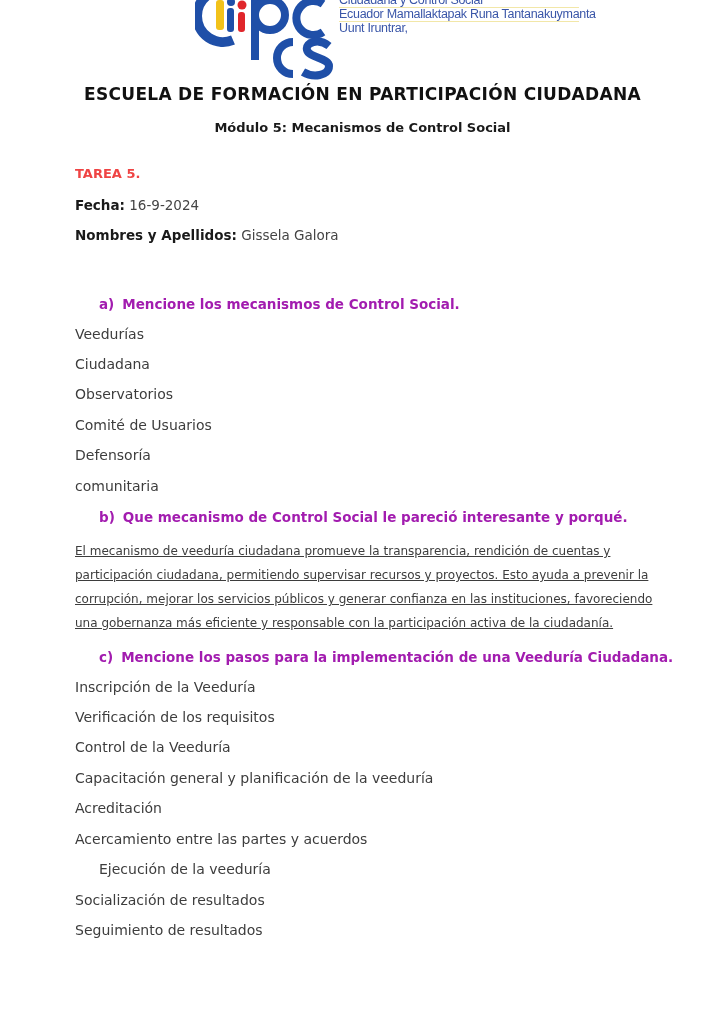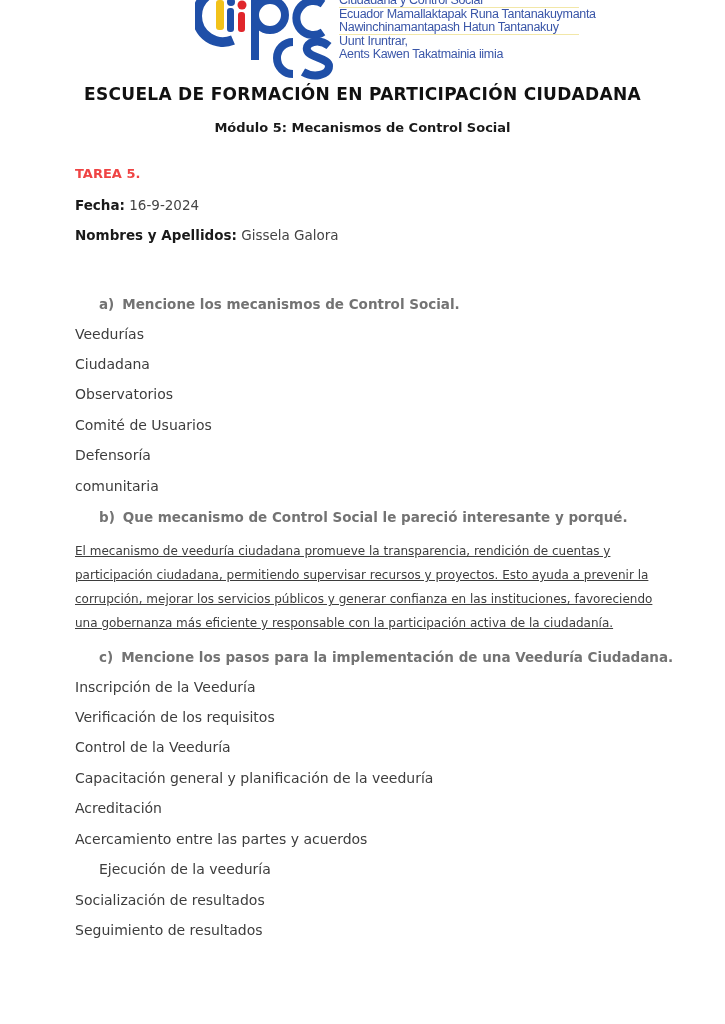--- a/index.html
+++ b/index.html
@@ -56,21 +56,21 @@
     }
     .abs { position: absolute; left: 75px; white-space: nowrap; font-size: 13.5px; }
     .task { top: 166px; color: #ef4444; font-weight: bold; font-size: 13px; }
     .lbl { font-weight: bold; color: #1a1a1a; }
     .val { color: #444; }
     .q {
       position: absolute;
       left: 99px;
       font-weight: bold;
       font-size: 13.5px;
-      color: #737373;
+      color: #a21caf;
       white-space: nowrap;
     }
     .q .qn { margin-right: 8px; }
     .item {
       position: absolute;
       left: 75px;
       font-size: 14px;
       color: #3d3d3d;
       white-space: nowrap;
     }
@@ -108,24 +108,22 @@
 
     <path d="M98 52 A16 16 0 1 0 98 84" fill="none" stroke="#1f4fa8" stroke-width="8"></path>
 
     <path d="M134 56 C124 48 110 52 112 60 C114 68 134 68 134 76 C134 86 118 88 108 82" fill="none" stroke="#1f4fa8" stroke-width="8"></path>
   </svg>
 </div>
 <div class="logo-lines">
   <div class="ln">Ciudadana y Control Social</div>
   <div class="sep"></div>
   <div class="ln">Ecuador Mamallaktapak Runa Tantanakuymanta</div>
-  <div class="ln">Nawinchinamantapash Hatun Tantanakuy</div>
   <div class="sep"></div>
   <div class="ln">Uunt Iruntrar,</div>
-  <div class="ln">Aents Kawen Takatmainia iimia</div>
 </div>
 
 <div class="main-title">ESCUELA DE FORMACIÓN EN PARTICIPACIÓN CIUDADANA</div>
 <div class="subtitle">Módulo 5: Mecanismos de Control Social</div>
 
 <div class="abs task">TAREA 5.</div>
 
 <div class="abs" style="top:197px;">
   <span class="lbl">Fecha:</span>
   <span class="val">16-9-2024</span>

